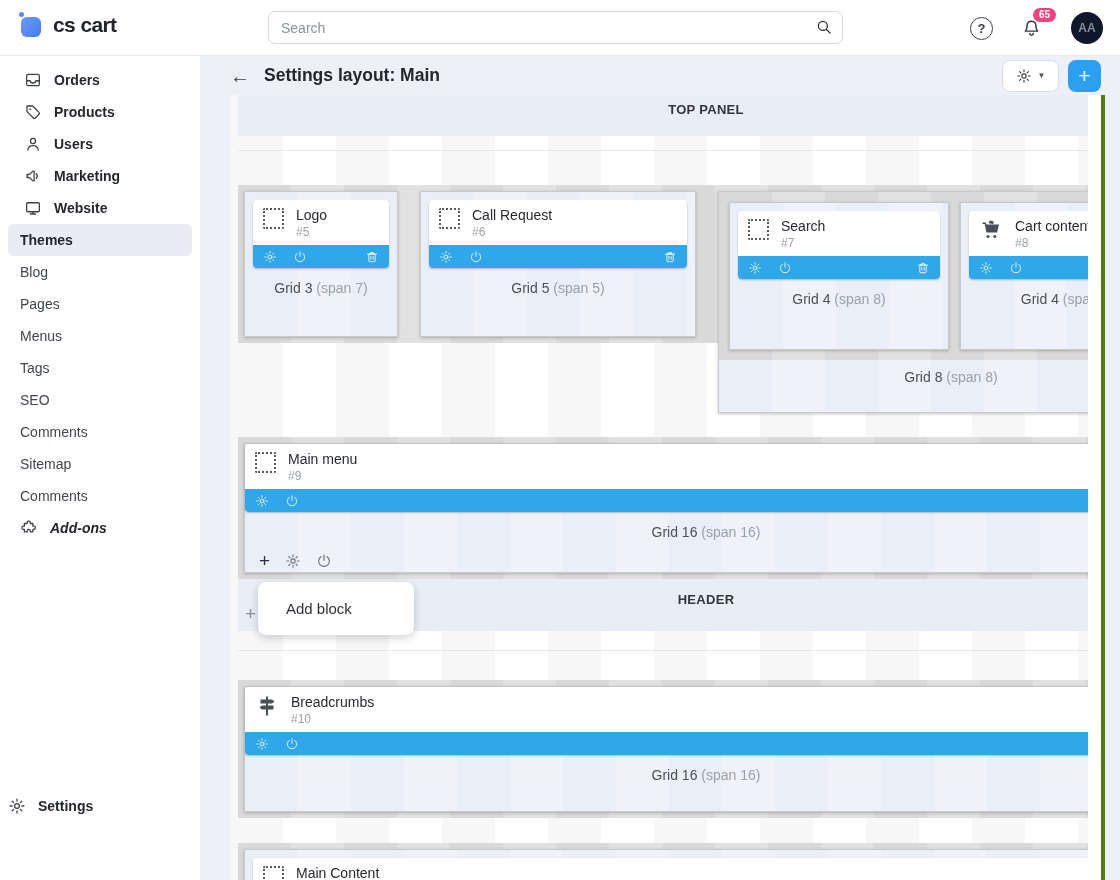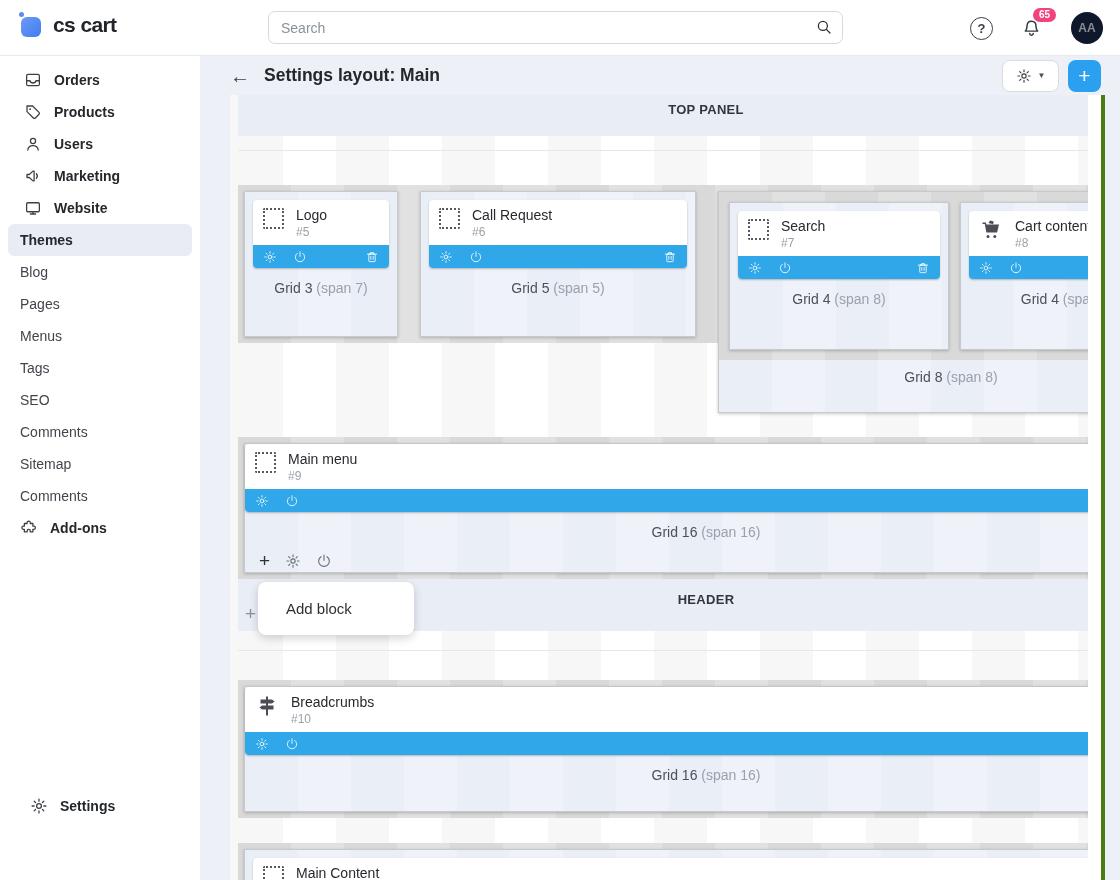--- a/index.html
+++ b/index.html
@@ -22,22 +22,22 @@
   .bell-btn { position:absolute; left:1021px; top:18px; color:#33373c; cursor:pointer; }
   .bell-badge { position:absolute; left:12px; top:-10px; background:#f0437f; color:#fff; font-size:10px; font-weight:700; border-radius:9px; padding:2px 6px; line-height:1;text-align:center; }
   .avatar { position:absolute; left:1071px; top:12px; width:32px; height:32px; border-radius:50%; background:#0f172a; color:#868d98; font-size:12px; font-weight:700; display:flex; align-items:center; justify-content:center; cursor:pointer; }
 
   
   .sidebar { position:absolute; top:56px; left:0; width:200px; bottom:0; background:#fff; z-index:20; padding-top:8px; }
   .sb-item { height:32px; display:flex; align-items:center; padding-left:24px; font-size:14px; font-weight:700; color:#24272c; cursor:pointer; }
   .sb-item .sb-ico { width:18px; margin-right:12px; color:#3c4046; flex:0 0 18px; }
   .sb-sub { height:32px; display:flex; align-items:center; padding-left:20px; font-size:14px; color:#41454c; cursor:pointer; }
   .sb-sub.active { margin:0 8px; padding-left:12px; background:#e9ecf5; border-radius:6px; font-weight:700; color:#24272c; }
-  .sb-addons { padding-left:20px; }
-  .sb-settings { position:absolute; bottom:58px; left:10px; right:0; padding-left:20px; }
+  .sb-addons { padding-left:20px;font-style:italic; }
+  .sb-settings { position:absolute; bottom:58px; left:0; right:0; padding-left:8px; }
 
   
   .main { position:absolute; left:200px; top:56px; right:0; bottom:0; background:#edf0f6; }
   .page-head { position:relative; height:39px; display:flex; align-items:center; padding-left:30px; }
   .back-arrow { font-size:20px; color:#3a3e44; cursor:pointer; line-height:1; }
   .page-title { margin-left:14px; font-size:17.5px; font-weight:700; color:#24272c; }
   .head-actions { margin-left:auto; margin-right:19px; display:flex; gap:9px; align-items:center; }
   .gear-drop-btn { width:57px; height:32px; background:#fff; border:1px solid #d9dde3; border-radius:8px; display:flex; align-items:center; justify-content:center; gap:6px; color:#3a3e44; cursor:pointer; }
   .caret { font-size:8px; color:#4a4e54; }
   .add-section-btn { width:33px; height:32px; border-radius:8px; background:#2b9ff0; color:#fff; font-size:21px; font-weight:400; display:flex; align-items:center; justify-content:center; line-height:1; cursor:pointer; border:none; }

